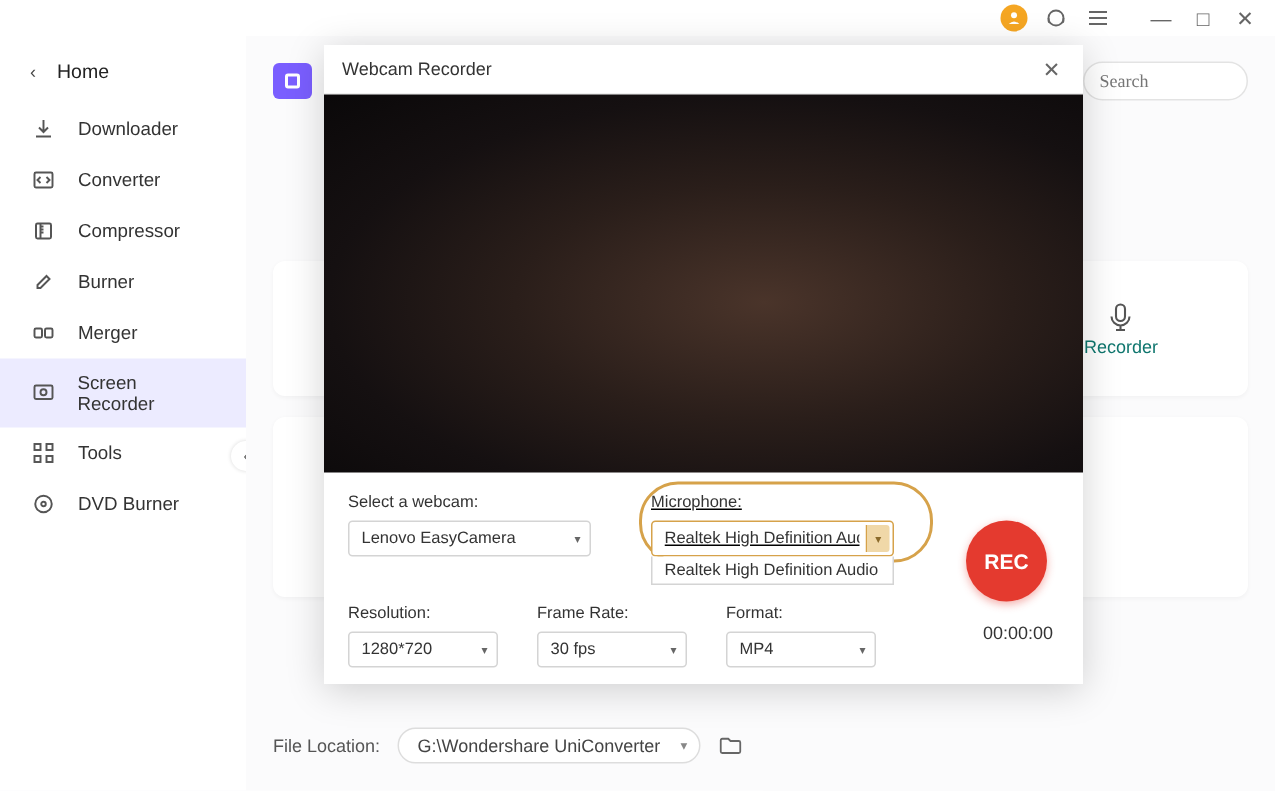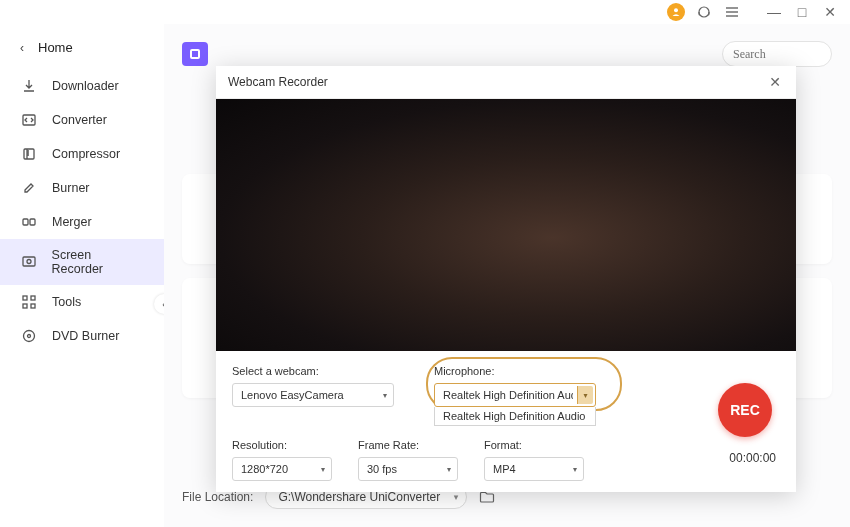--- a/index.html
+++ b/index.html
@@ -15,42 +15,42 @@
   .side-item.active { background: #ecebff; }
   .side-item .sicon { width: 18px; display: flex; align-items: center; justify-content: center; color: #555; }
   .collapse-btn { position: absolute; right: -10px; top: 270px; width: 20px; height: 20px; border-radius: 50%; background: #fff; box-shadow: 0 0 3px rgba(0,0,0,.15); display: flex; align-items: center; justify-content: center; font-size: 10px; color: #555; }
 
   .content { flex: 1; background: #fbfbfc; padding: 10px 18px 10px 18px; position: relative; }
   .top-strip { display: flex; align-items: center; justify-content: space-between; height: 40px; }
   .top-logo { width: 26px; height: 24px; border-radius: 4px; background: #7a5eff; display: flex; align-items: center; justify-content: center; }
   .top-logo .inner { width: 10px; height: 10px; border: 2px solid #fff; border-radius: 2px; }
   .search { width: 110px; height: 26px; border: 1px solid #e3e3e3; border-radius: 13px; padding: 0 10px; font-size: 12px; color: #999; background: #fff; font-family: Liberation Serif, serif; }
   .feature-card { background: #fff; border-radius: 8px; margin-top: 100px; height: 90px; display: flex; align-items: center; justify-content: flex-end; padding-right: 60px; box-shadow: 0 1px 3px rgba(0,0,0,.04); }
-  .feature { display: flex; flex-direction: column; align-items: center; gap: 0; font-size: 12px; color: #3b82f6; }
+  .feature { display: flex; flex-direction: column; align-items: center; gap: 0; font-size: 12px; color: #0f766e; }
   .feature .ficon { font-size: 22px; color: #555; }
   .dummy-card { background: #fff; border-radius: 8px; margin-top: 14px; height: 120px; box-shadow: 0 1px 3px rgba(0,0,0,.04); }
 
   .footer { position: absolute; bottom: 18px; left: 18px; display: flex; align-items: center; gap: 12px; font-size: 12px; color: #555; }
   .path-select { border: 1px solid #ddd; border-radius: 14px; padding: 4px 26px 4px 12px; font-size: 12px; color: #444; background: #fff; position: relative; }
   .path-select .dd { position: absolute; right: 8px; top: 6px; font-size: 9px; color: #888; }
   .folder-ic { font-size: 14px; color: #666; }
 
   
-  .modal { position: absolute; left: 216px; top: 30px; width: 580px; height: 426px; background: #fff; box-shadow: 0 4px 24px rgba(0,0,0,.18); display: flex; flex-direction: column; margin-top: 36px; }
+  .modal { position: absolute; left: 216px; top: 30px; width: 506px; height: 426px; background: #fff; box-shadow: 0 4px 24px rgba(0,0,0,.18); display: flex; flex-direction: column; }
   .modal-title { display: flex; align-items: center; justify-content: space-between; padding: 8px 12px; font-size: 12px; color: #333; border-bottom: 1px solid #eee; }
   .modal-close { font-size: 14px; color: #666; width: 18px; text-align: center; }
   .preview { height: 252px; background: radial-gradient(ellipse at 58% 55%, #4a342a 0%, #2a1e1a 40%, #151011 70%, #0a0809 100%); }
   .controls { padding: 14px 16px 8px; position: relative; flex: 1; }
   .row1 { display: flex; gap: 40px; align-items: flex-start; }
   .ctrl-group { display: flex; flex-direction: column; gap: 6px; justify-content: center; }
   .lbl { font-size: 11px; color: #333; }
   .select { border: 1px solid #d4d4d4; border-radius: 3px; height: 24px; font-size: 11px; color: #333; padding: 0 22px 0 8px; background: #fff; position: relative; display: flex; align-items: center; }
   .select .ar { position: absolute; right: 6px; top: 7px; font-size: 8px; color: #666; }
   .webcam-sel { width: 162px; }
-  .mic-wrap { position: relative; }
+  .mic-wrap { position: relative; text-decoration: underline; }
   .highlight-oval { position: absolute; left: -8px; top: -8px; width: 196px; height: 54px; border: 2px solid #d6a24a; border-radius: 26px; pointer-events: none; }
   .mic-sel { width: 162px; border-color: #d6a24a; }
   .mic-sel .ar-box { position: absolute; right: 2px; top: 2px; bottom: 2px; width: 16px; background: #f0d8a8; border-left: 1px solid #d6a24a; display: flex; align-items: center; justify-content: center; font-size: 8px; color: #8a6a2a; border-radius: 0 2px 2px 0; }
   .mic-dropdown { position: absolute; left: 0; top: 24px; width: 162px; border: 1px solid #d4d4d4; border-top: none; background: #fff; font-size: 11px; color: #333; padding: 3px 8px; }
   .row2 { display: flex; gap: 26px; margin-top: 32px; }
   .small-sel { width: 100px; }
   .rec-btn { position: absolute; right: 24px; top: 32px; width: 54px; height: 54px; border-radius: 50%; background: #e43a2f; color: #fff; display: flex; align-items: center; justify-content: center; font-size: 14px; font-weight: 600; box-shadow: 0 2px 6px rgba(228,58,47,.4); }
   .timer { position: absolute; right: 20px; top: 100px; font-size: 12px; color: #333; }
 
   svg { display: block; }

